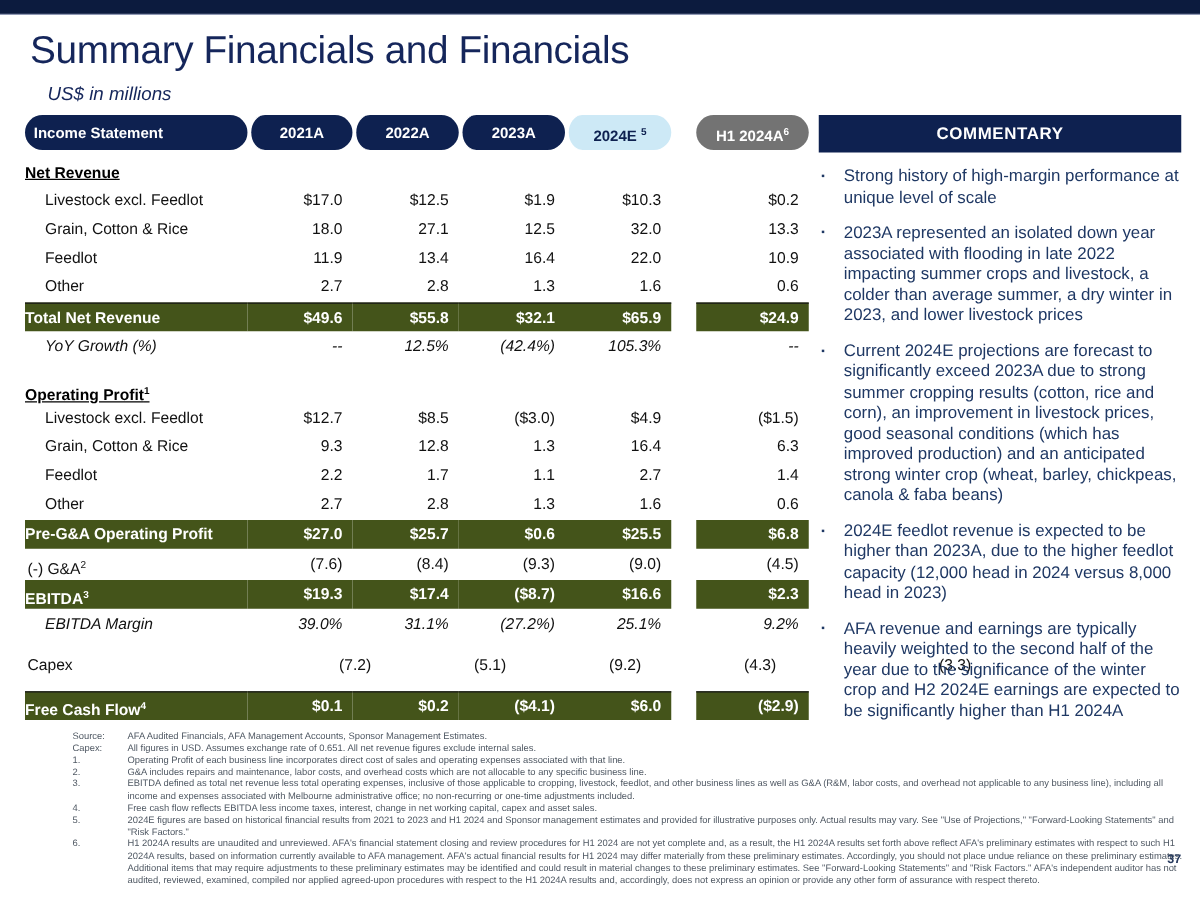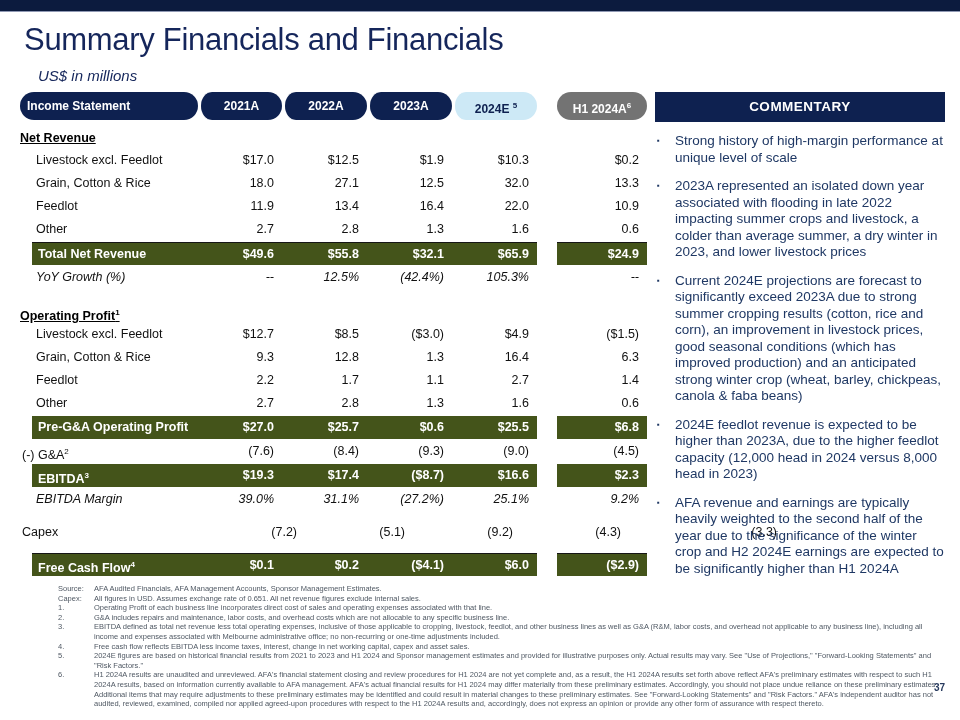--- a/index.html
+++ b/index.html
@@ -29,37 +29,37 @@
   .secl{font-weight:bold;text-decoration:underline;color:#000;}
   .mt{margin-top:13px;}
   .row>div{height:23px;line-height:23px;}
   .lab{padding-left:16px;}
   .flush{padding-left:2px;}
   .ital{font-style:italic;}
   .v{text-align:right;padding-right:8px;}
   .trow{margin:1px 0;}
   .trow>div{height:23px;line-height:23px;background:#44541a;color:#fff;font-weight:bold;}
   .trow>.sp{background:transparent;}
-  .trow .tlab{padding-left:6px;margin-left:12px;}
+  .trow .tlab{}
   .btop>div{border-top:1px solid #161616;height:22px;line-height:22px;}
   .btop>.sp{border-top:none;height:23px;}
   sup{font-size:8px;}
 
   
   .comm{position:absolute;left:655px;top:92px;width:290px;}
   .commhead{height:30px;line-height:30px;background:#0e2150;color:#fff;text-align:center;
             font-weight:bold;font-size:13.5px;letter-spacing:0.5px;}
   .bullets{padding-top:11px;}
   .bullet{display:flex;margin-bottom:12px;}
   .bmark{flex:0 0 18px;color:#1f3864;font-size:8px;line-height:16.5px;padding-left:2px;}
   .btext{flex:1;color:#1f3864;font-size:13.5px;line-height:16.5px;}
 
   
   .foot{position:absolute;left:58px;top:584px;width:888px;
-        display:grid;grid-template-columns:36px 852px;column-gap:0;
+        display:grid;grid-template-columns:36px 852px;column-gap:8px;
         font-size:7.5px;line-height:9.6px;color:#4f5863;}
   .foot .fl{white-space:nowrap;}
   .pagenum{position:absolute;right:15px;top:682px;font-size:10px;font-weight:bold;color:#273a5e;}
 </style>
 </head>
 <body>
 
 <div class="slide">
   <div class="topbar"></div>
   <div class="title">Summary Financials and Financials</div>

